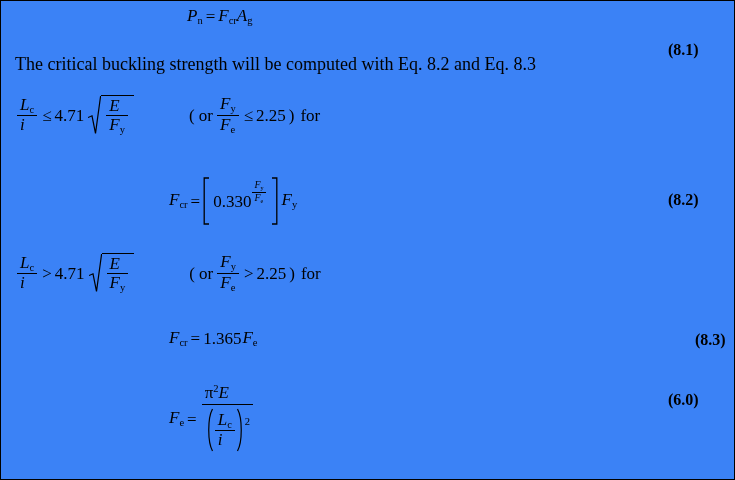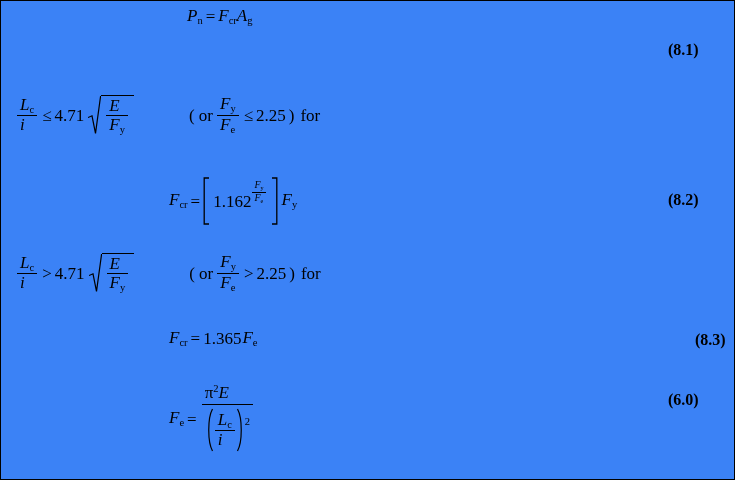--- a/index.html
+++ b/index.html
@@ -111,20 +111,21 @@
 
   <div class="abs math" style="left:186px; top:6px;">
     <span class="inline-row">
       <span>P<span class="sub">n</span></span>
       <span class="opsp">=</span>
       <span>F<span class="sub">cr</span>A<span class="sub">g</span></span>
     </span>
   </div>
   <div class="abs eqnum" style="left:667px; top:8px;margin-top:32px;">(8.1)</div>
 
+  <div class="abs sentence" style="left:14px; top:53px;">The critical buckling strength will be computed with Eq. 8.2 and Eq. 8.3</div>
 
   <div class="abs math" style="left:14px; top:94px;">
     <span class="inline-row">
 
       <span class="frac">
         <span class="num">L<span class="sub">c</span></span>
         <span class="den">i</span>
       </span>
       <span class="opsp up">≤</span>
       <span class="up">4.71</span>
@@ -161,21 +162,21 @@
       <span>F<span class="sub">cr</span></span>
       <span class="opsp">=</span>
 
       <span class="inline-row" style="align-items:stretch;">
         <span class="brk">
           <svg width="7" height="48" viewBox="0 0 7 48">
             <path d="M6,1 L1.2,1 L1.2,47 L6,47" stroke="#000" stroke-width="1.3" fill="none"></path>
           </svg>
         </span>
         <span style="display:inline-flex; align-items:center; padding:0 3px;">
-          <span class="up">1.162</span>
+          <span class="up">0.330</span>
           <span class="frac nobar" style="font-size:0.58em; vertical-align:super; margin-left:1px; position:relative; top:-9px;">
             <span class="num" style="padding:0 2px;">F<span class="sub">y</span></span>
             <span class="den" style="border-top:1px solid #000; padding:0 2px;">F<span class="sub">e</span></span>
           </span>
         </span>
         <span class="brk">
           <svg width="7" height="48" viewBox="0 0 7 48">
             <path d="M1,1 L5.8,1 L5.8,47 L1,47" stroke="#000" stroke-width="1.3" fill="none"></path>
           </svg>
         </span>

